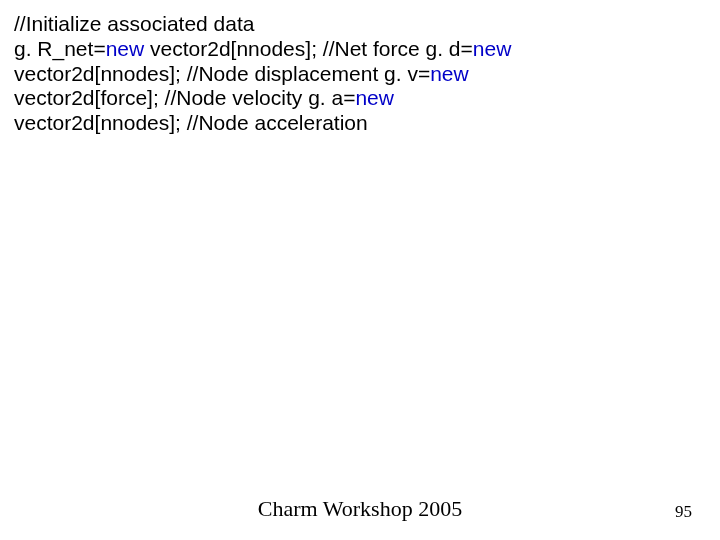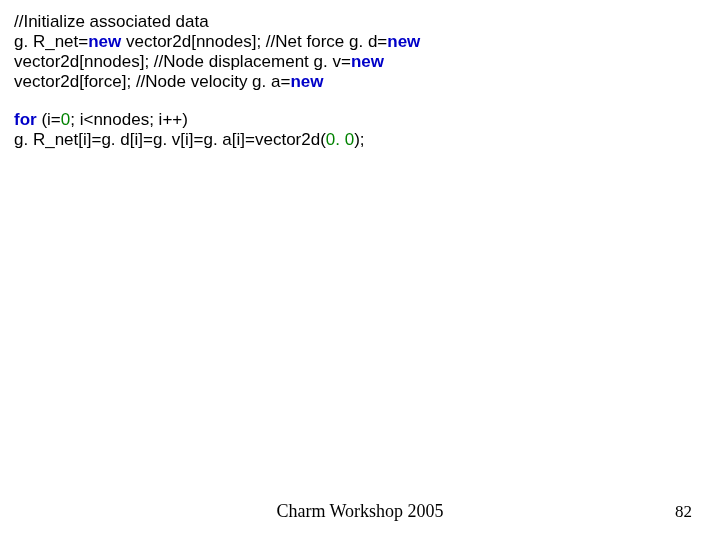--- a/index.html
+++ b/index.html
@@ -7,35 +7,35 @@
     padding: 0;
     width: 720px;
     height: 540px;
     background: #ffffff;
     font-family: Arial, Helvetica, sans-serif;
     position: relative;
     overflow: hidden;
   }
   .content {
     padding: 12px 14px 0 14px;
-    font-size: 17px;
+    font-size: 21px;
     line-height: 1.18;
     color: #000;
   }
-  .content .kw { color: #0000c8; font-weight: bold; }
+  .content .kw { color: #0000c8; }
   .content .num { color: #008200; }
   .block { margin-bottom: 18px; }
   .footer {
     position: absolute;
     bottom: 18px;
     left: 0;
     width: 100%;
     text-align: center;
     font-family: "Times New Roman", Times, serif;
-    font-size: 18px;
+    font-size: 22px;
     color: #000;
   }
   .pagenum {
     position: absolute;
     bottom: 18px;
     right: 28px;
     font-family: "Times New Roman", Times, serif;
     font-size: 17px;
     color: #000;
   }
@@ -43,24 +43,21 @@
 </head>
 <body>
 
 <div class="content">
 
   <div class="block">
     <span>//Initialize associated data</span><br>
     <span>g. R_net=</span><span class="kw">new</span><span> vector2d[nnodes]; //Net force  g. d=</span><span class="kw">new</span><br>
     <span>vector2d[nnodes]; //Node displacement  g. v=</span><span class="kw">new</span><br>
     <span>vector2d[force]; //Node velocity  g. a=</span><span class="kw">new</span><br>
+    <span>vector2d[nnodes]; //Node acceleration</span>
   </div>
 
-  <div class="block">
-    <span class="kw">for</span><span> (i=</span><span class="num">0</span><span>; i&lt;nnodes; i++)</span><br>
-    <span>g. R_net[i]=g. d[i]=g. v[i]=g. a[i]=vector2d(</span><span class="num">0. 0</span><span>);</span>
-  </div>
 
 
 </div>
 
 <div class="footer">Charm Workshop 2005</div>
-<div class="pagenum">82</div>
+<div class="pagenum">95</div>
 
 </body></html>

